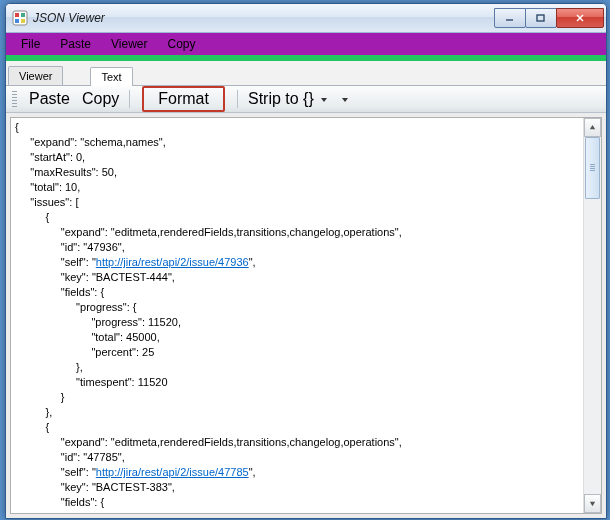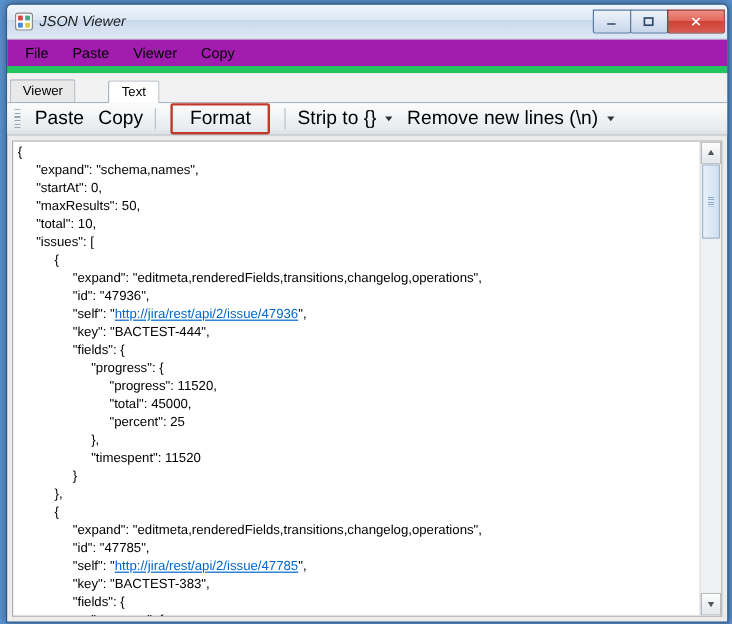--- a/index.html
+++ b/index.html
@@ -245,21 +245,21 @@
   </div>
 
   <div class="toolbar">
     <div class="grip"></div>
     <span class="tool-btn">Paste</span>
     <span class="tool-btn">Copy</span>
     <div class="tool-sep"></div>
     <span class="tool-btn highlight-box">Format</span>
     <div class="tool-sep"></div>
     <span class="tool-btn"><span>Strip to {}</span> <span class="dropdown-arrow"></span></span>
-    <span class="tool-btn"><span>Remove new lines (\n)</span> <span class="dropdown-arrow"></span></span>
+    <span class="tool-btn"> <span class="dropdown-arrow"></span></span>
   </div>
 
   <div class="content-wrap">
     <div class="text-area" id="text-area"><div>{</div><div>     "expand": "schema,names",</div><div>     "startAt": 0,</div><div>     "maxResults": 50,</div><div>     "total": 10,</div><div>     "issues": [</div><div>          {</div><div>               "expand": "editmeta,renderedFields,transitions,changelog,operations",</div><div>               "id": "47936",</div><div>               "self": "<span class="link">http://jira/rest/api/2/issue/47936</span>",</div><div>               "key": "BACTEST-444",</div><div>               "fields": {</div><div>                    "progress": {</div><div>                         "progress": 11520,</div><div>                         "total": 45000,</div><div>                         "percent": 25</div><div>                    },</div><div>                    "timespent": 11520</div><div>               }</div><div>          },</div><div>          {</div><div>               "expand": "editmeta,renderedFields,transitions,changelog,operations",</div><div>               "id": "47785",</div><div>               "self": "<span class="link">http://jira/rest/api/2/issue/47785</span>",</div><div>               "key": "BACTEST-383",</div><div>               "fields": {</div><div>                    "progress": {</div></div>
     <div class="scrollbar-v">
       <div class="sb-btn">
           <svg viewBox="0 0 8 8">
             <polygon points="4,1 7,6 1,6"></polygon>
           </svg>
         </div>

